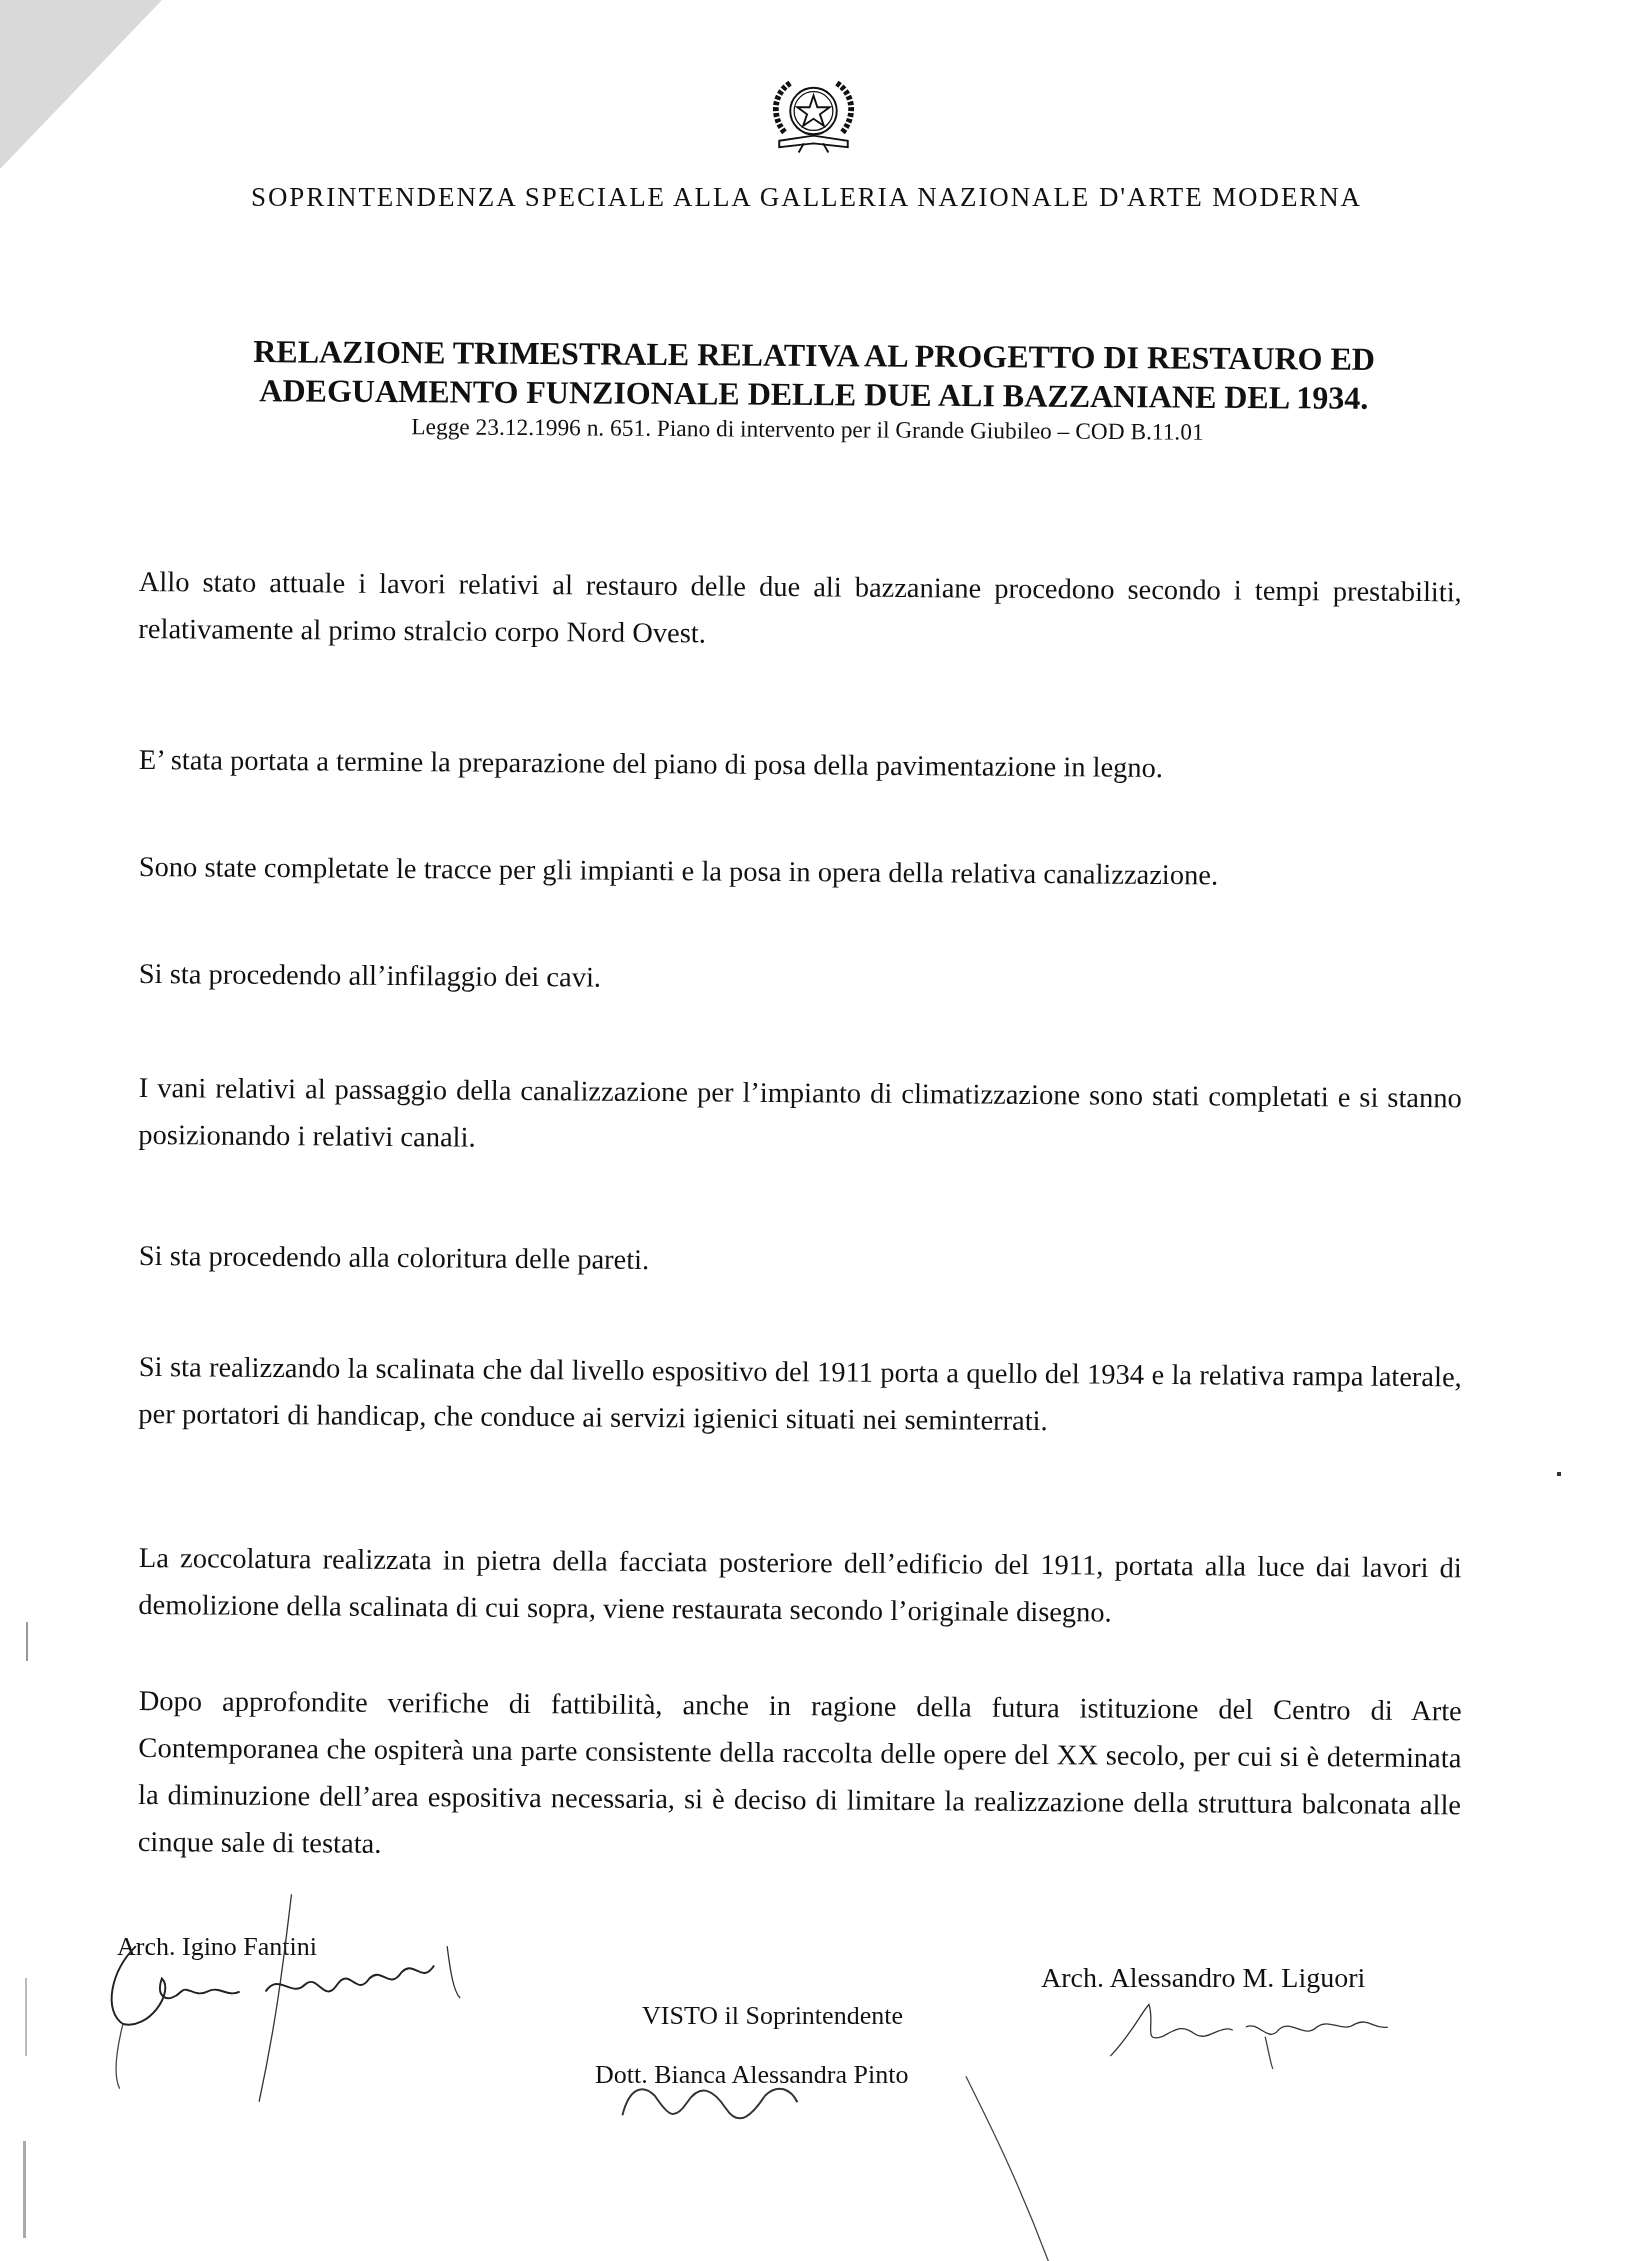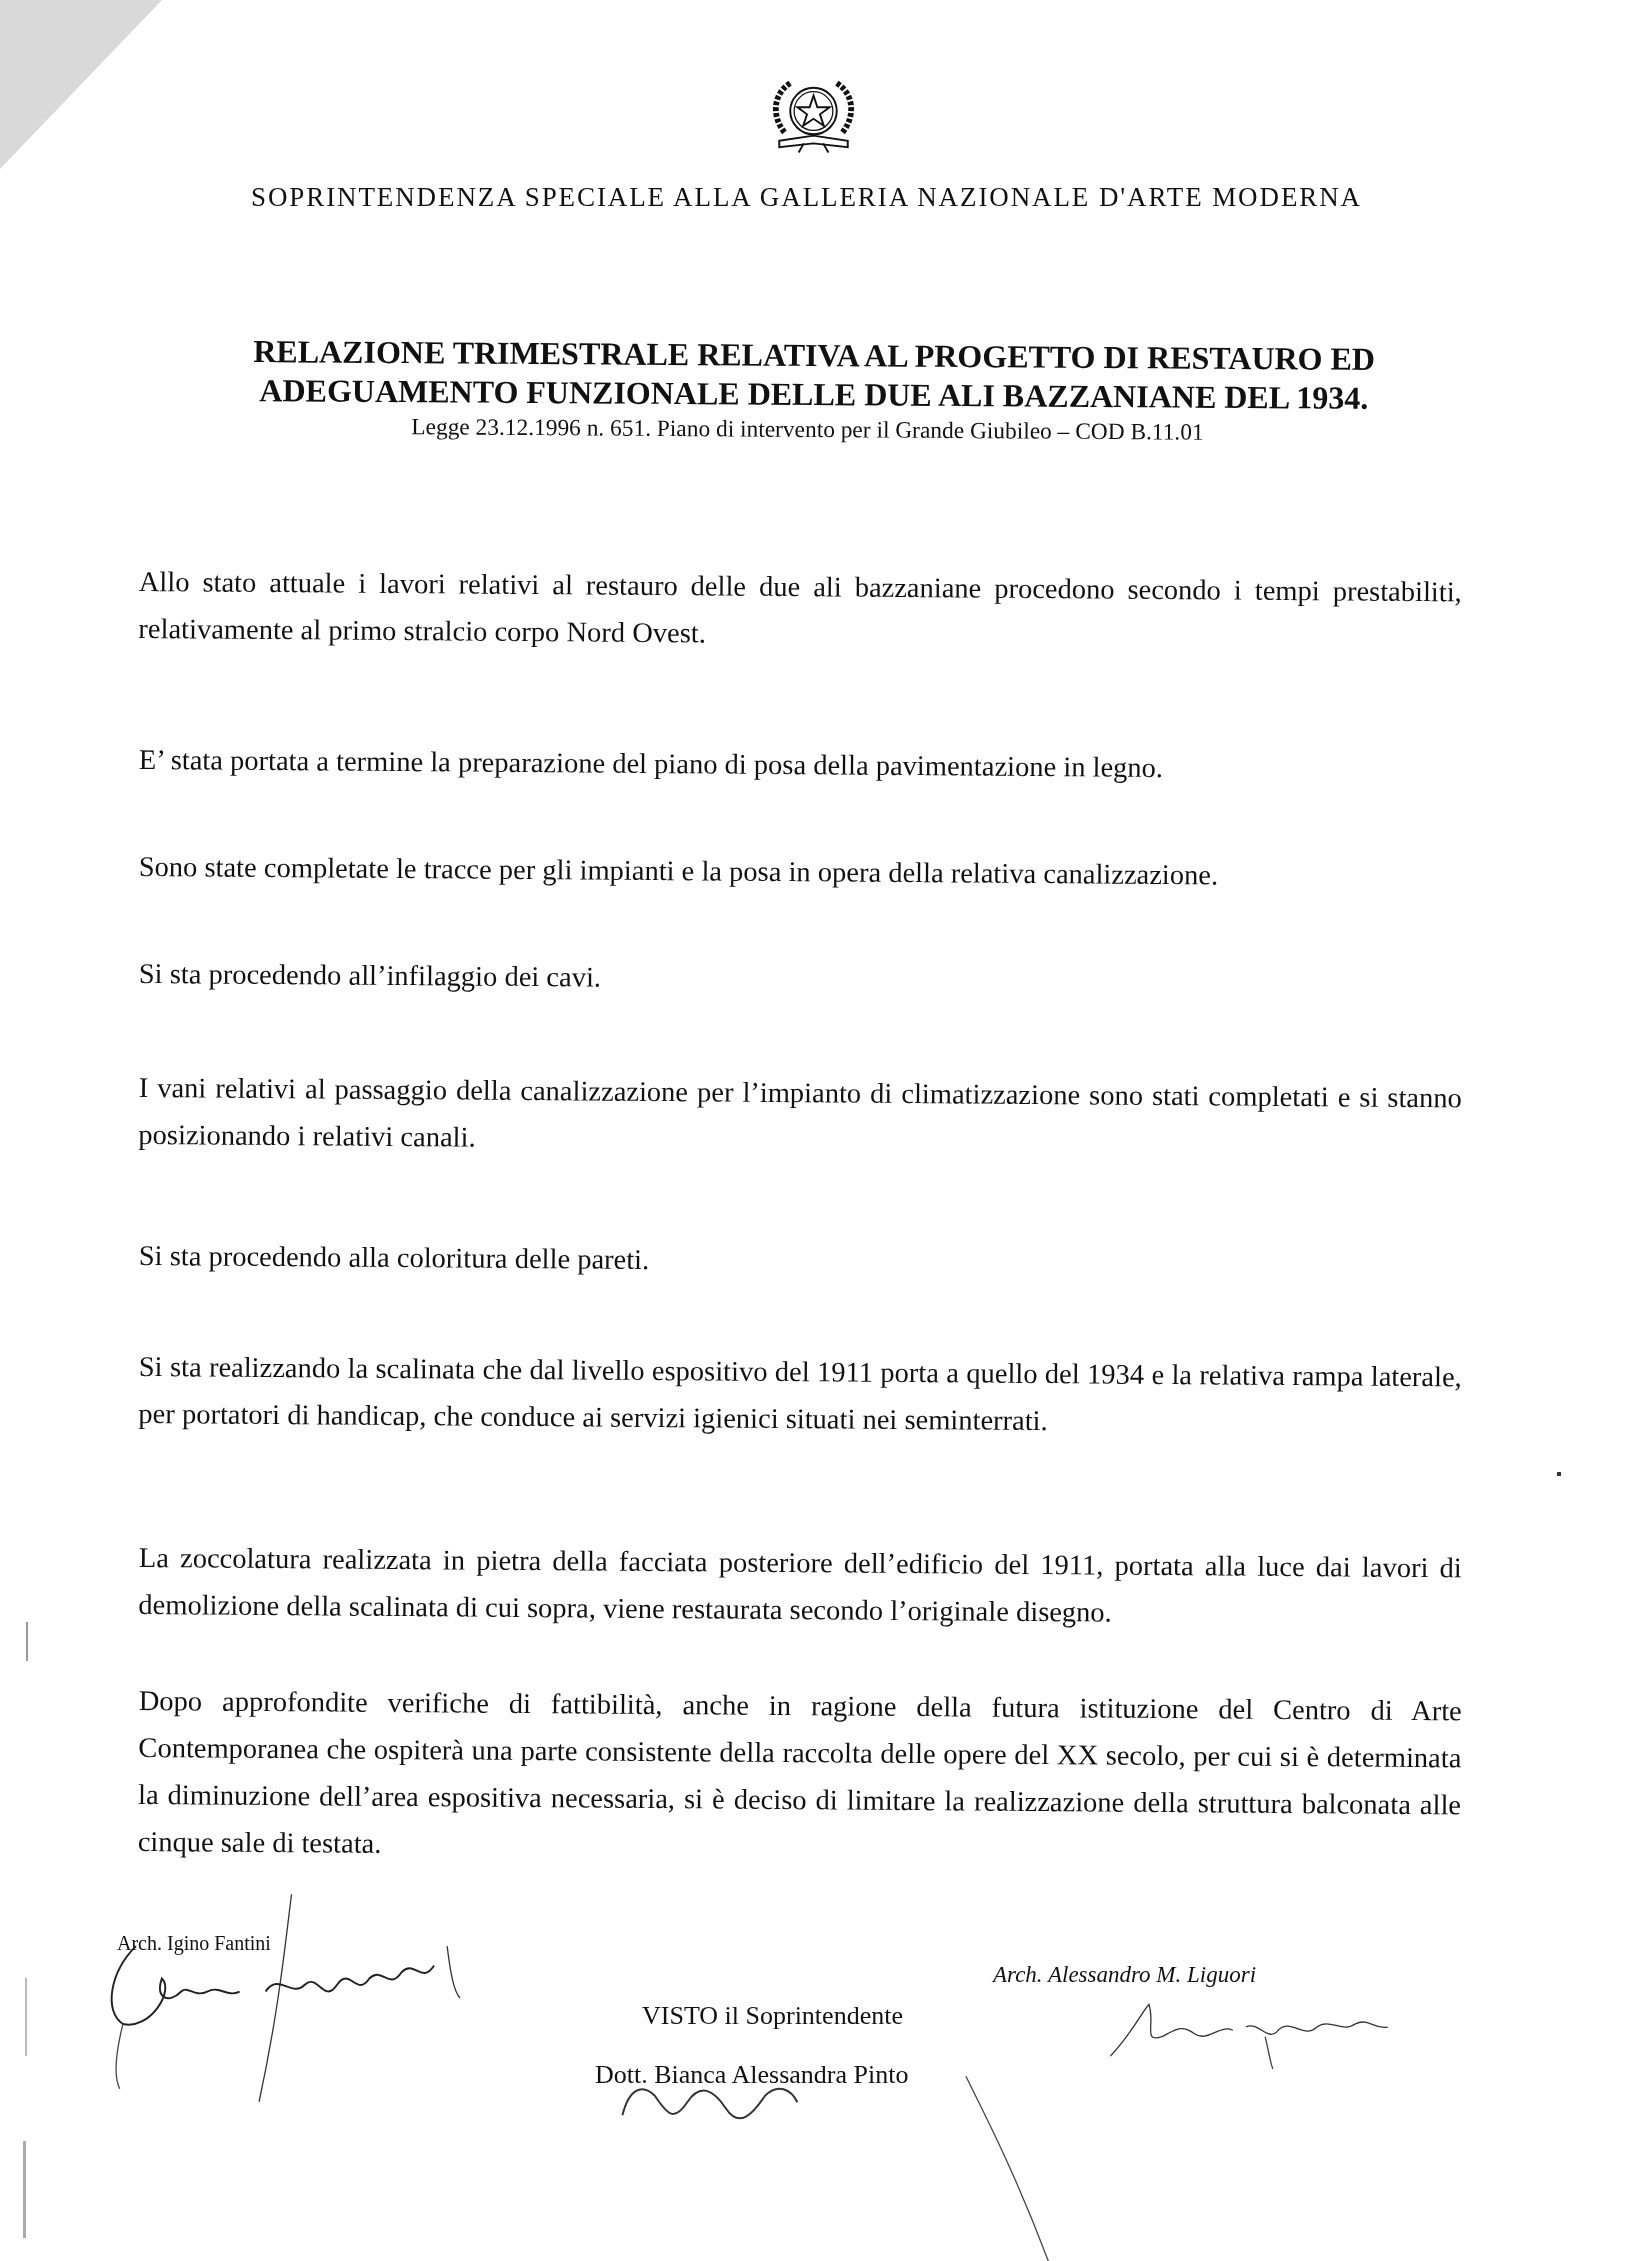--- a/index.html
+++ b/index.html
@@ -12,22 +12,22 @@
   .agency { position: absolute; left: 12px; width: 1589px; top: 182px; text-align: center;
             font-size: 27px; letter-spacing: 1.9px; }
   .title { position: absolute; left: 214px; width: 1200px; top: 336px; font-weight: bold;
            font-size: 32px; line-height: 39px; text-align: center; transform: rotate(0.4deg); }
   .subtitle { position: absolute; left: 337px; width: 941px; top: 416px; font-size: 23.4px;
               text-align: center; transform: rotate(0.4deg); }
   .body-text { position: absolute; left: 139px; width: 1323px; font-size: 28.5px;
                line-height: 47px; text-align: justify; transform: rotate(0.45deg); transform-origin: left top; }
   .p1 { top: 529px; } .p2 { top: 707px; } .p3 { top: 814px; } .p4 { top: 921px; }
   .p5 { top: 1035px; } .p6 { top: 1203px; } .p7 { top: 1314px; } .p8 { top: 1505px; } .p9 { top: 1648px; }
-  .sig-left { position: absolute; left: 117px; top: 1932px; font-size: 20px; }
-  .sig-right { position: absolute; left: 993px; top: 1962px; font-size: 23px; font-style: italic; }
+  .sig-left { position: absolute; left: 117px; top: 1932px; font-size: 26px; }
+  .sig-right { position: absolute; left: 1041px; top: 1962px; font-size: 28px; }
   .sig-center-1 { position: absolute; left: 610px; top: 2001px; font-size: 26px; margin-left: 32px; }
   .sig-center-2 { position: absolute; left: 595px; top: 2060px; font-size: 26px; }
   .signature { position: absolute; }
   .scan-mark { position: absolute; background: #999; }
 </style>
 </head>
 <body>
 
 <div class="page">
 

